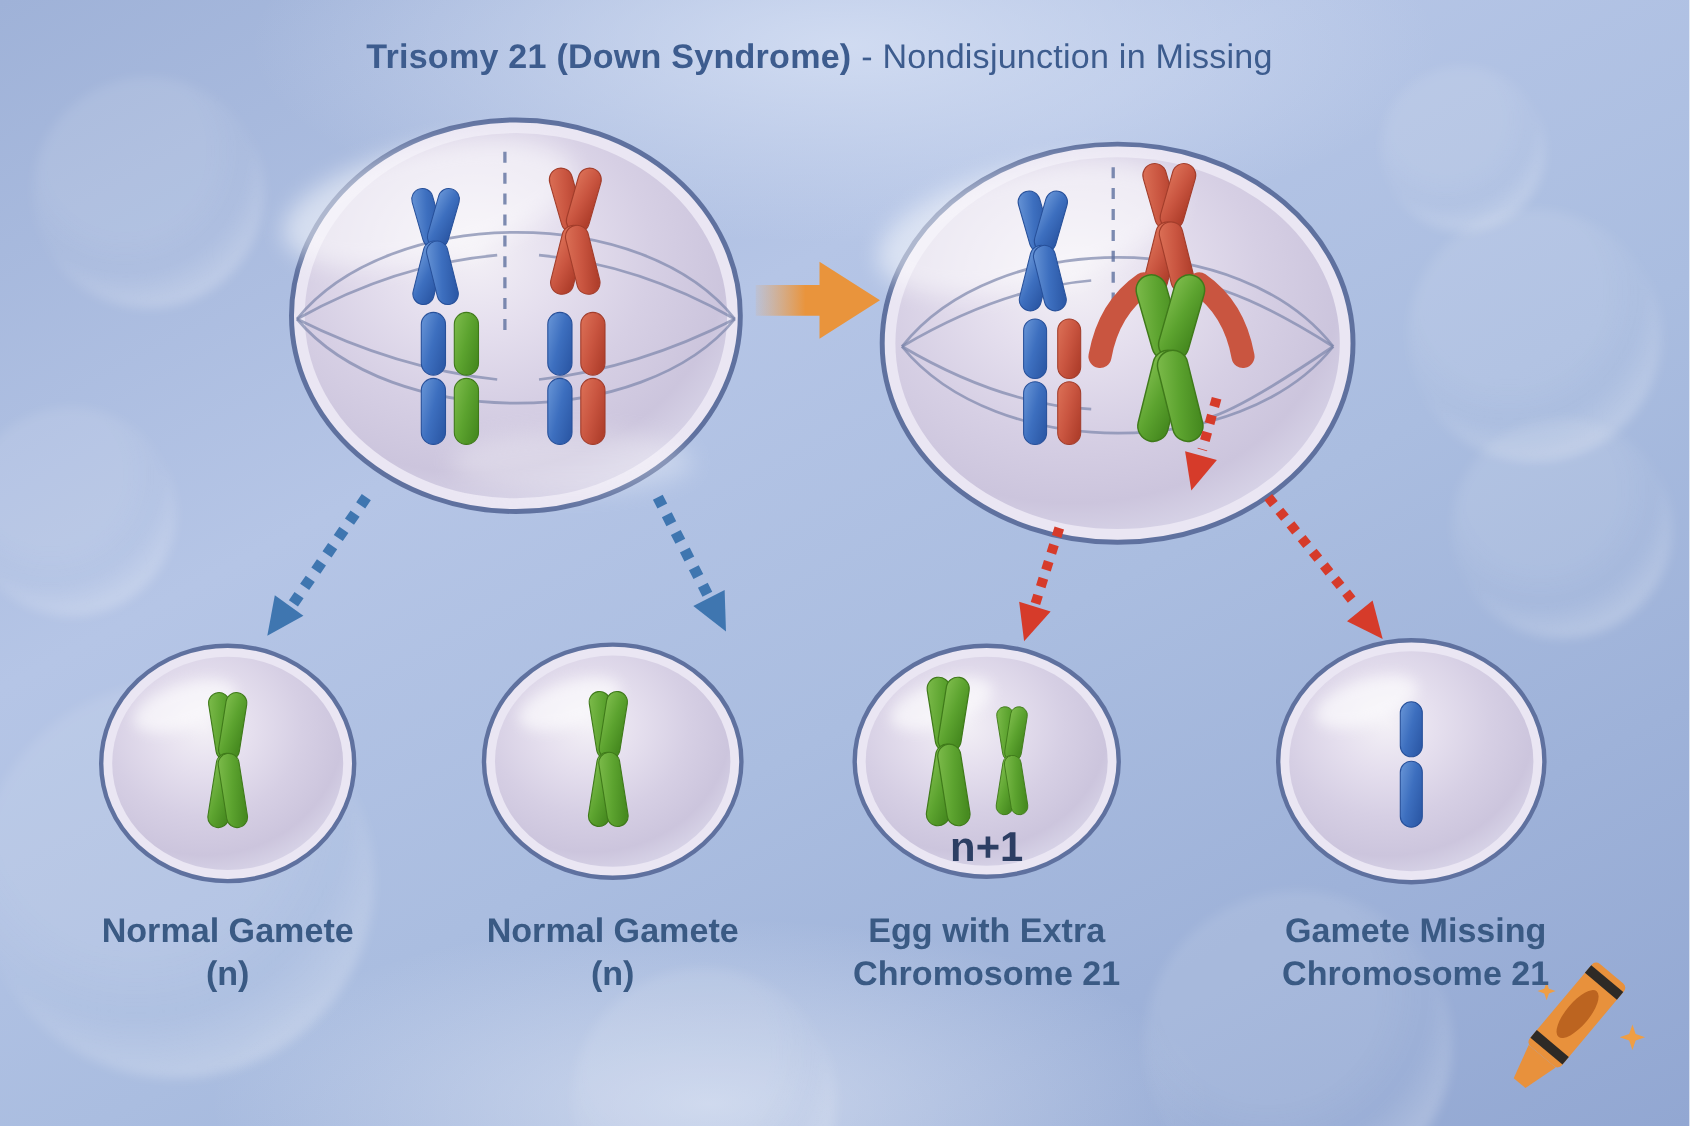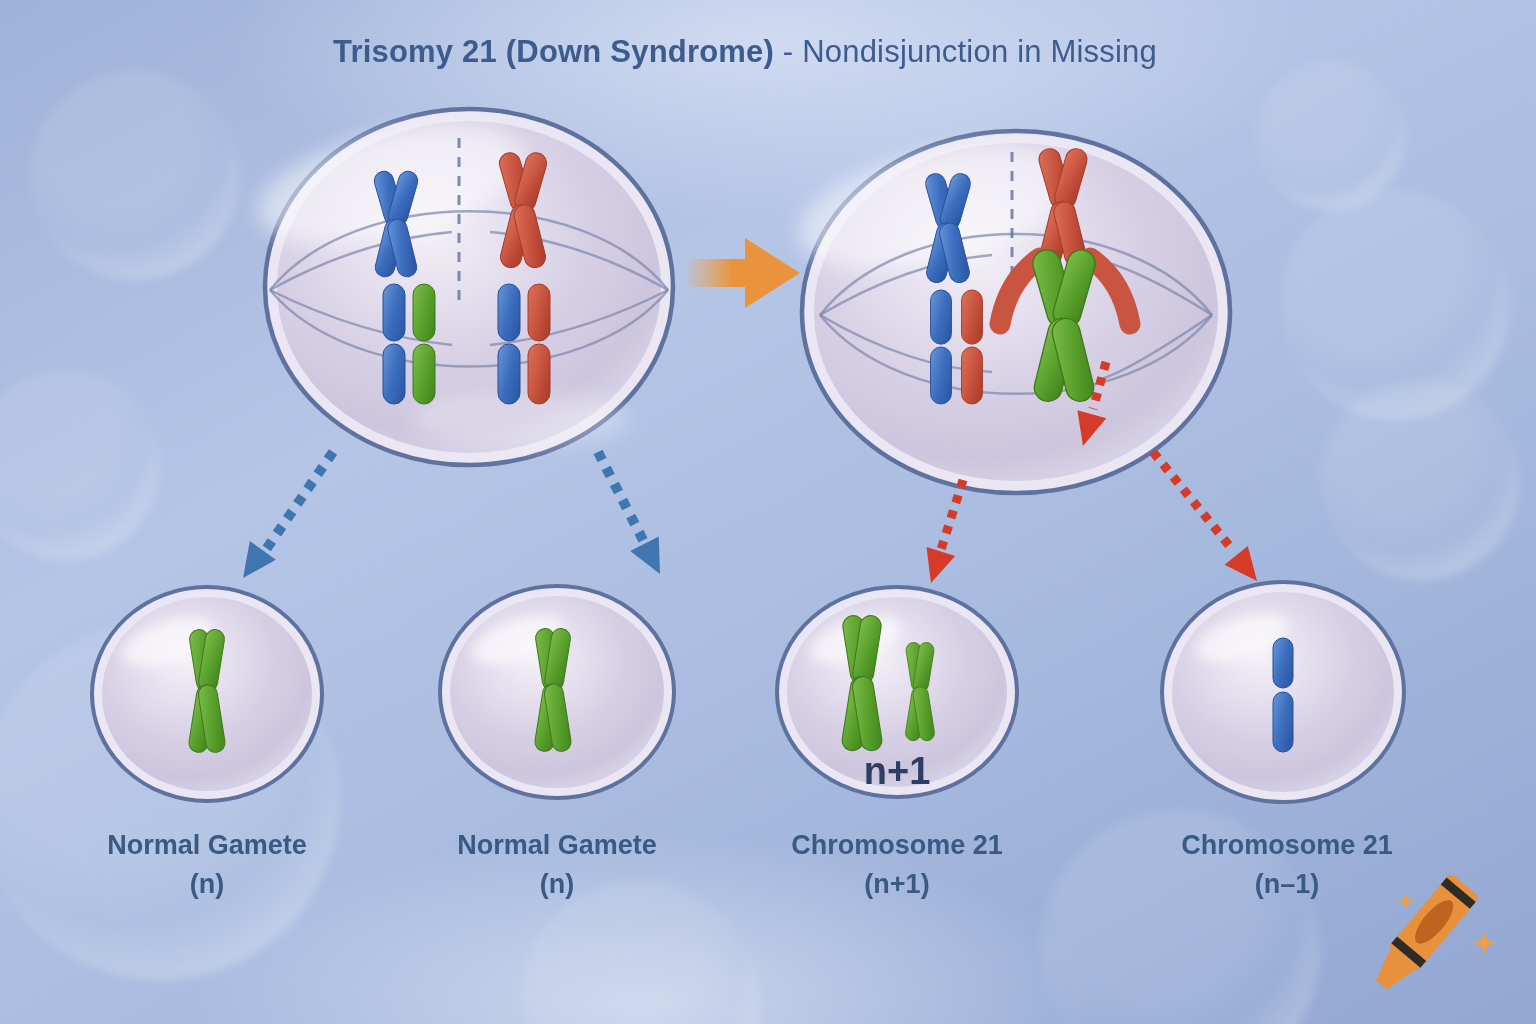--- a/index.html
+++ b/index.html
@@ -27,21 +27,21 @@
   .bub{position:absolute;border-radius:50%;filter:blur(5px);pointer-events:none;
     background:radial-gradient(circle at 40% 32%, rgba(255,255,255,.10) 40%, rgba(255,255,255,.04) 58%, rgba(255,255,255,.26) 78%, rgba(255,255,255,0) 88%);}
   .title{
     position:absolute;top:34px;left:0;width:1490px;text-align:center;
     font-size:31px;color:var(--title-text);letter-spacing:.2px;white-space:pre;
   }
   .title .t-bold{font-weight:700;text-align:center;}
   .title .t-reg{font-weight:400;}
   .glabel{
     position:absolute;top:826px;width:340px;transform:translateX(-50%);
-    text-align:center;font-size:27px;font-weight:700;line-height:39px;color:var(--label-text);
+    text-align:center;font-size:31px;font-weight:700;line-height:39px;color:var(--label-text);
   }
   .inner-label{
     position:absolute;transform:translateX(-50%);
     font-size:38px;font-weight:700;color:#2c3e63;
   }
   svg{position:absolute;left:0;top:0;}
   .spindle{stroke:#7c86ab;stroke-width:2.5;fill:none;opacity:.7;}
   .plate{stroke:var(--cell-membrane);stroke-width:3;stroke-dasharray:10 9;opacity:.8;}
   .dashline-b{stroke:var(--arrow-blue);stroke-width:10;stroke-dasharray:9 9;fill:none;}
   .dashline-r{stroke:var(--arrow-red);stroke-width:9;stroke-dasharray:8 8;fill:none;}
@@ -240,21 +240,21 @@
 
   <div class="glabel" style="left:207px;">
     <div>Normal Gamete</div>
     <div>(n)</div>
   </div>
   <div class="glabel" style="left:557px;">
     <div>Normal Gamete</div>
     <div>(n)</div>
   </div>
   <div class="glabel" style="left:897px;">
+    <div>Egg with Extra</div>
     <div>Chromosome 21</div>
-    <div>(n+1)</div>
   </div>
   <div class="glabel" style="left:1287px;">
+    <div>Gamete Missing</div>
     <div>Chromosome 21</div>
-    <div>(n–1)</div>
   </div>
 
 </div>
 
 </body></html>

